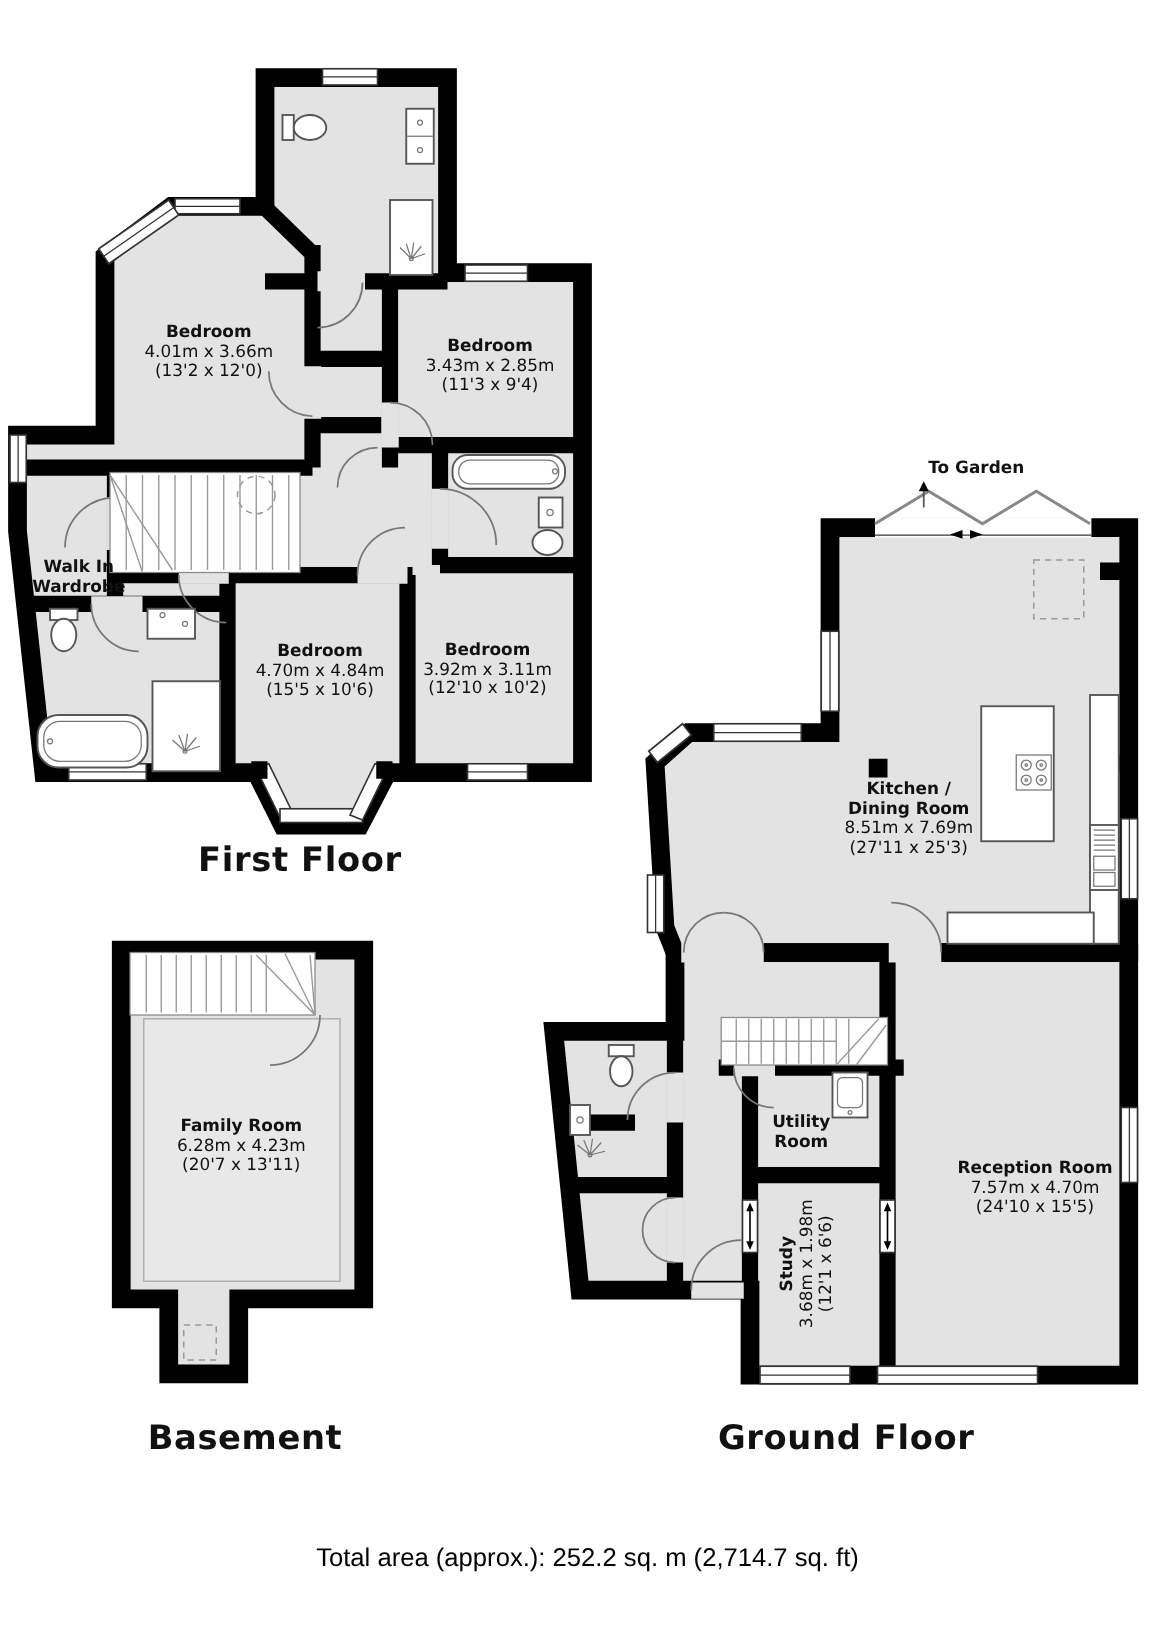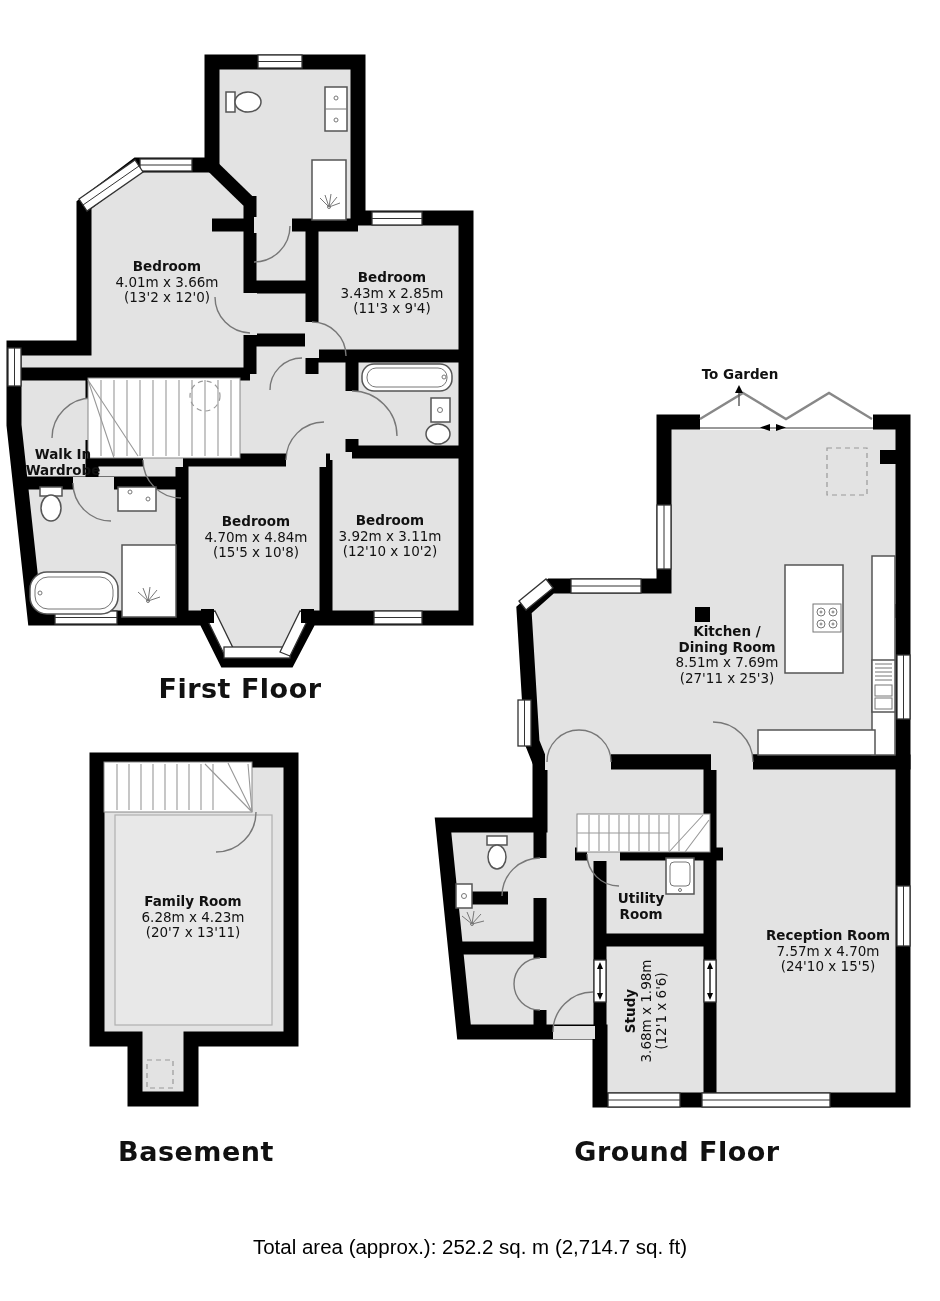--- a/index.html
+++ b/index.html
@@ -16,21 +16,21 @@
   .winline{stroke:#333;stroke-width:1;fill:none;}
   .tread{stroke:#999;stroke-width:1.1;fill:none;}
   .stairbox{fill:#fff;stroke:#888;stroke-width:1;}
   .dashline{fill:none;stroke:#999;stroke-width:1.2;stroke-dasharray:5 4;}
   .blk{fill:#000;stroke:none;}
   .rlabel{position:absolute;transform:translate(-50%,-50%);text-align:center;
           font-size:13.5px;line-height:15.5px;white-space:nowrap;}
   .rname{font-weight:bold;}
   .ftitle{position:absolute;transform:translate(-50%,-50%);font-size:27px;font-weight:bold;
           white-space:nowrap;letter-spacing:0.5px;}
-  .annot{position:absolute;transform:translate(-50%,-50%);font-size:13.5px;font-weight:bold;white-space:nowrap;}
+  .annot{position:absolute;transform:translate(-50%,-50%);font-size:13.5px;font-weight:bold;white-space:nowrap;margin-left:41px;}
   .rot{transform:translate(-50%,-50%) rotate(-90deg);}
   #footer-area{position:absolute;left:0;top:1233px;width:100%;text-align:center;
                font-family:"Liberation Sans",sans-serif;font-size:20.5px;line-height:27px;color:#000;}
 </style>
 </head>
 <body>
 
 <div id="stage">
 
 <svg id="plan-svg" width="940" height="1301" viewBox="0 0 940 1301">
@@ -293,21 +293,21 @@
     <div>(13'2 x 12'0)</div>
   </div>
   <div class="rlabel" style="left:392px;top:293px;">
     <div class="rname">Bedroom</div>
     <div>3.43m x 2.85m</div>
     <div>(11'3 x 9'4)</div>
   </div>
   <div class="rlabel" style="left:256px;top:537px;">
     <div class="rname">Bedroom</div>
     <div>4.70m x 4.84m</div>
-    <div>(15'5 x 10'8)</div>
+    <div>(15'5 x 10'6)</div>
   </div>
   <div class="rlabel" style="left:390px;top:536px;">
     <div class="rname">Bedroom</div>
     <div>3.92m x 3.11m</div>
     <div>(12'10 x 10'2)</div>
   </div>
   <div class="rlabel" style="left:63px;top:462px;">
     <div class="rname">Walk In</div>
     <div class="rname">Wardrobe</div>
   </div>

